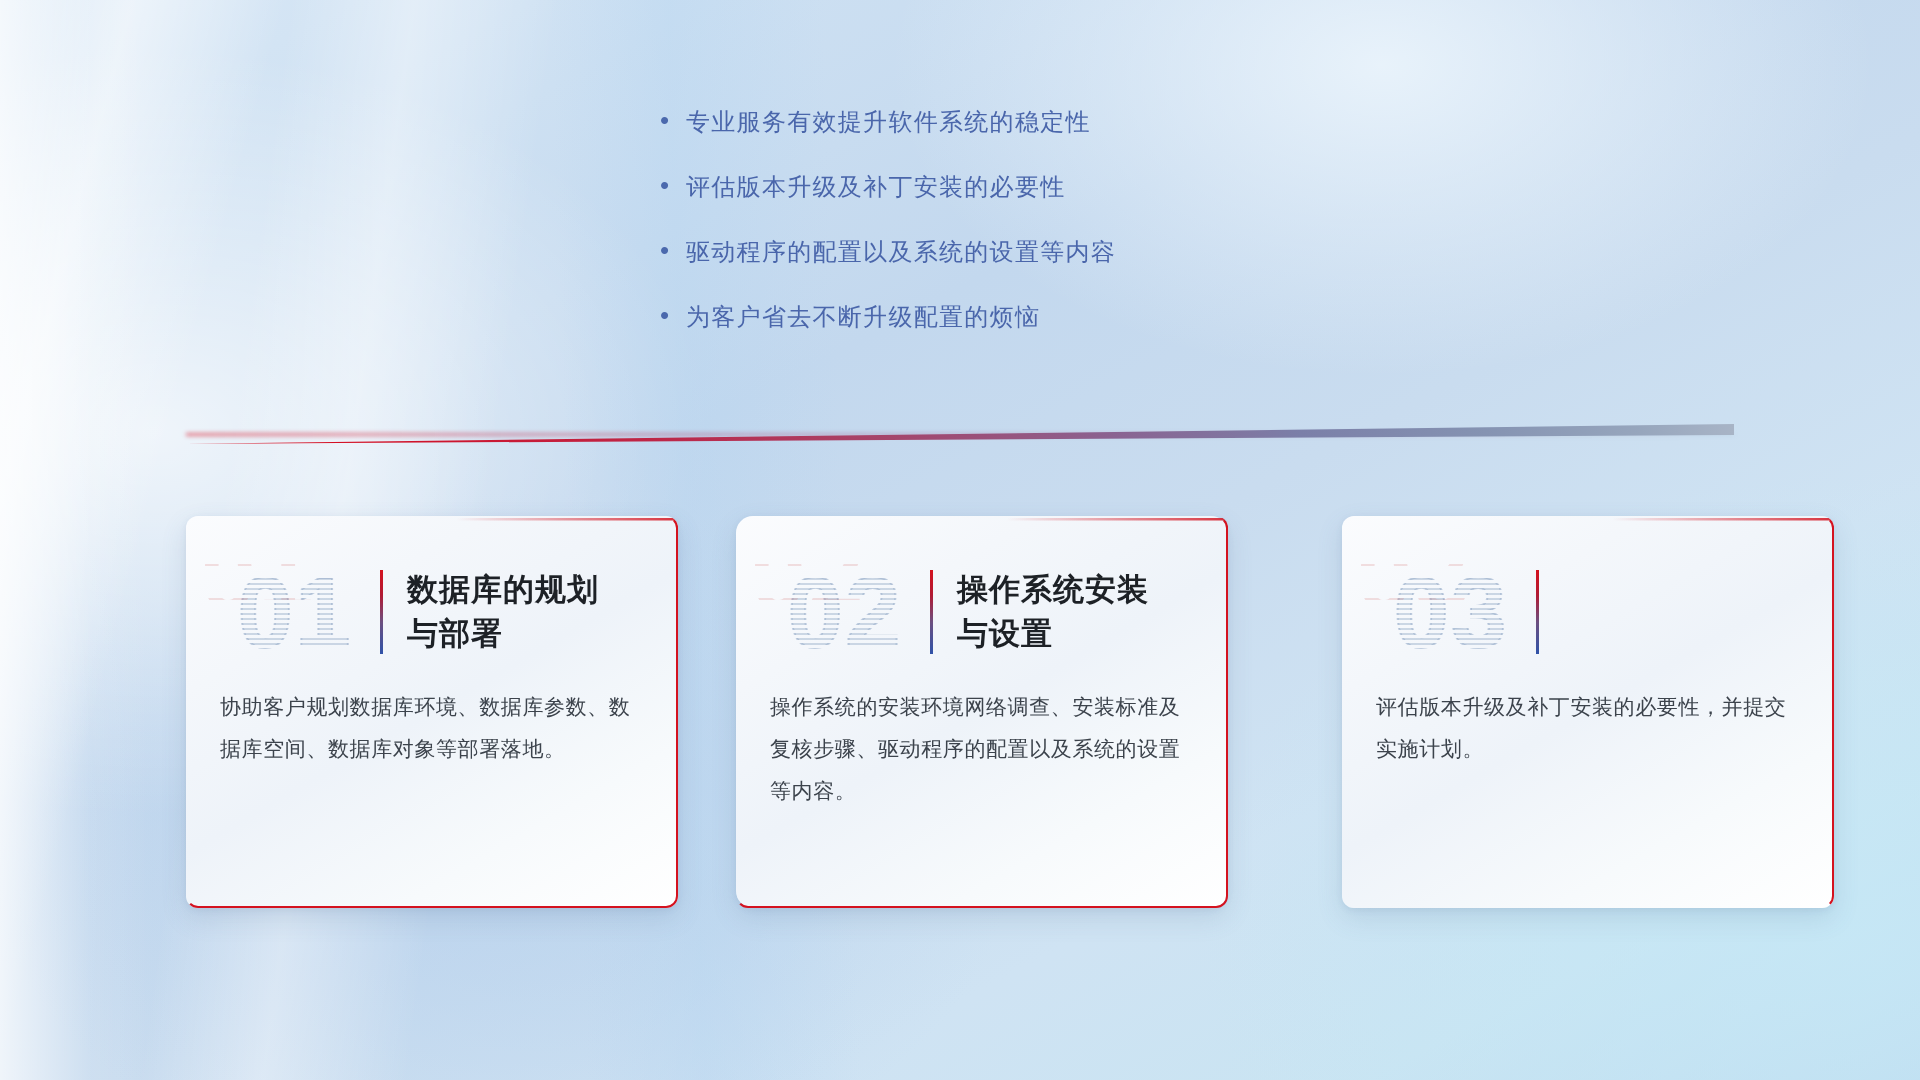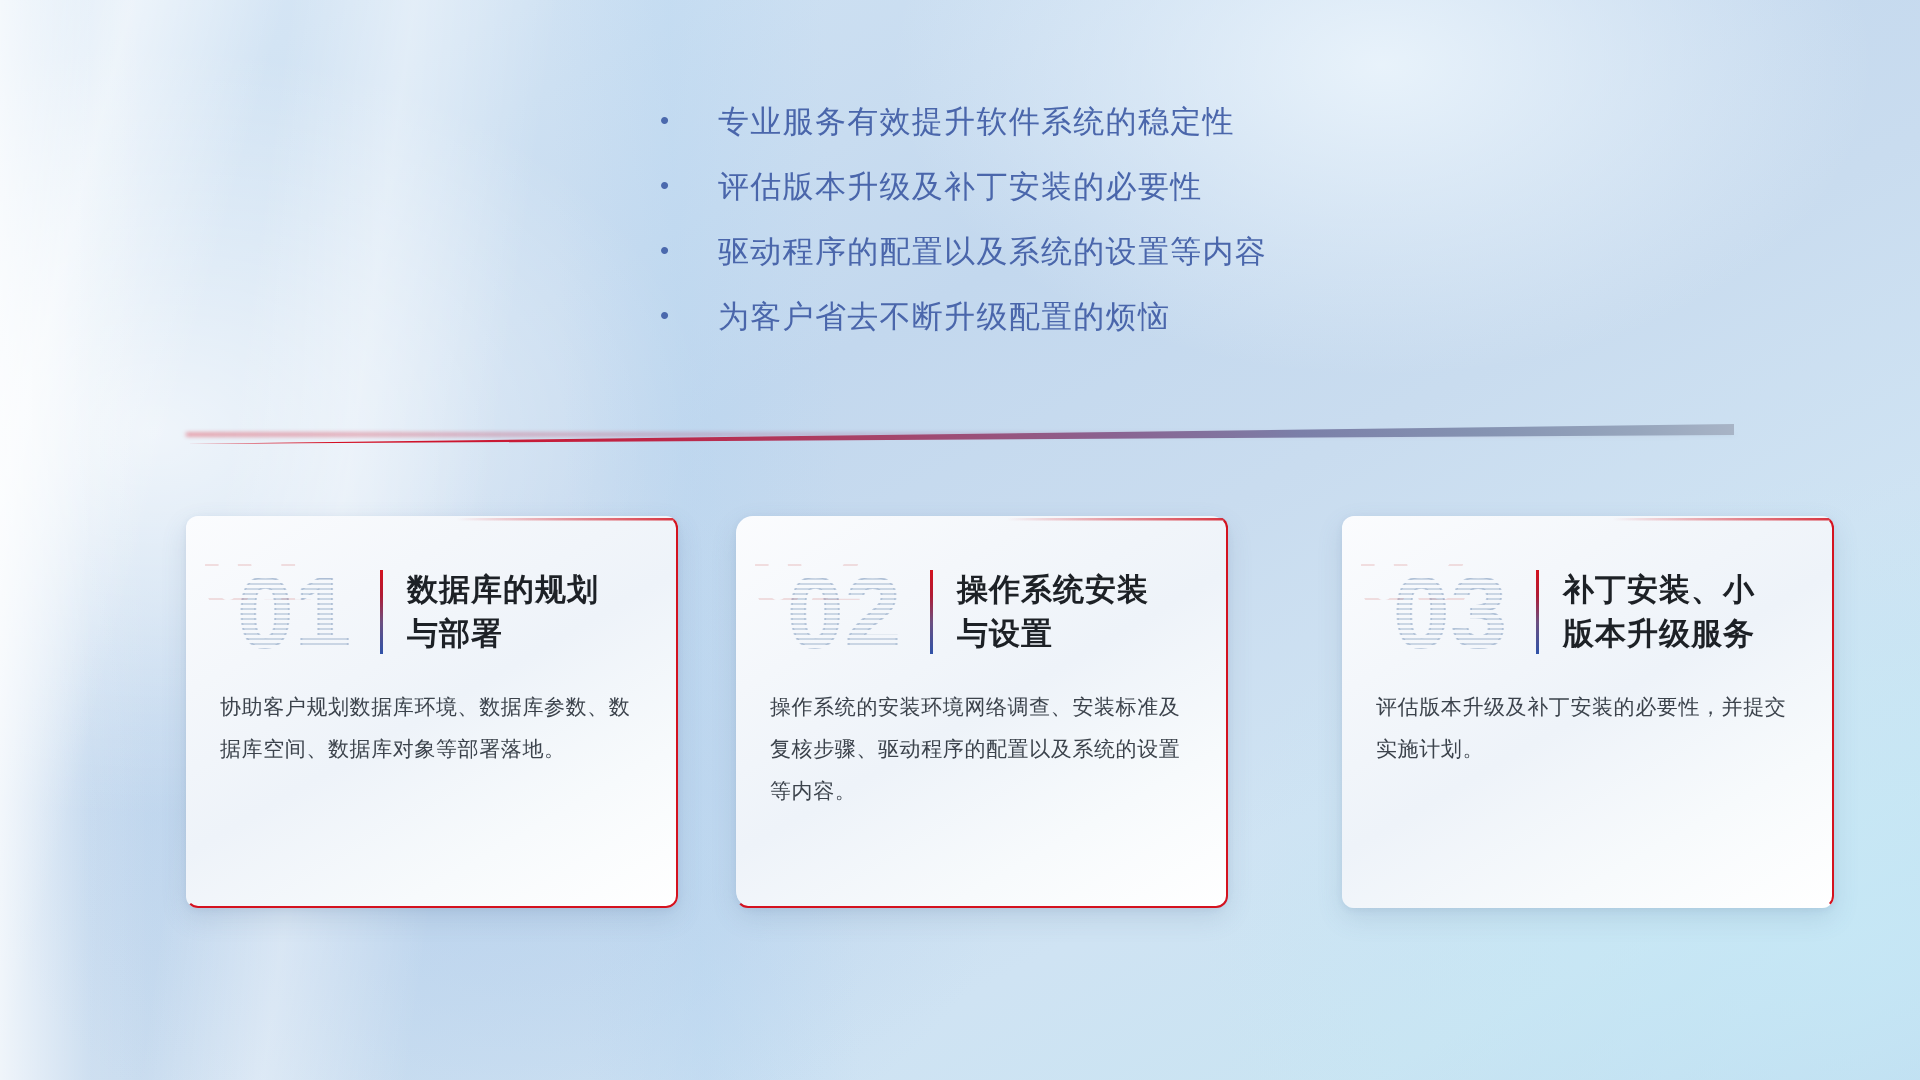--- a/index.html
+++ b/index.html
@@ -39,22 +39,22 @@
   .bullet-row{
     display:flex; align-items:flex-start;
     margin-bottom:31px;
   }
   .bullet-dot{
     width:26px; flex:0 0 26px; color:#4b69ad;
     font-size:26px; line-height:34px; text-align:left;
     transform:translateY(-2px);
   }
   .bullet-text{
-    font-size:31px; line-height:34px; letter-spacing:1.3px;
-    color:#4a66ab; font-weight:500; white-space:nowrap;margin-left:32px;
+    font-size:24px; line-height:34px; letter-spacing:1.3px;
+    color:#4a66ab; font-weight:500; white-space:nowrap;
   }
 
   
   .divider-wrap{
     position:absolute; left:186px; top:424px; width:1548px; height:20px; z-index:4;
   }
   .divider{
     position:absolute; left:0; top:0; width:100%; height:20px;
     clip-path: polygon(0 100%, 100% 0, 100% 55%, 0 100%);
     background:linear-gradient(90deg,#d90d1e 0%,#d21026 12%,#be2546 30%,#a4456c 46%,#8a6391 60%,#7b7fa8 72%,#8593b2 84%,#97a6bd 94%,#a8b4c6 100%);
@@ -182,20 +182,18 @@
       </div>
       <div class="card-body">操作系统的安装环境网络调查、安装标准及复核步骤、驱动程序的配置以及系统的设置等内容。</div>
     </div>
 
     <div class="card c3">
       <div class="accent"></div>
       <div class="card-head">
         <div class="num">03</div>
         <div class="num-ghost">03</div>
         <div class="vbar"></div>
-        <div class="card-title">补丁安装、小
-版本升级服务</div>
       </div>
       <div class="card-body">评估版本升级及补丁安装的必要性，并提交实施计划。</div>
     </div>
 
   </div>
 </div>
 
 </body></html>

